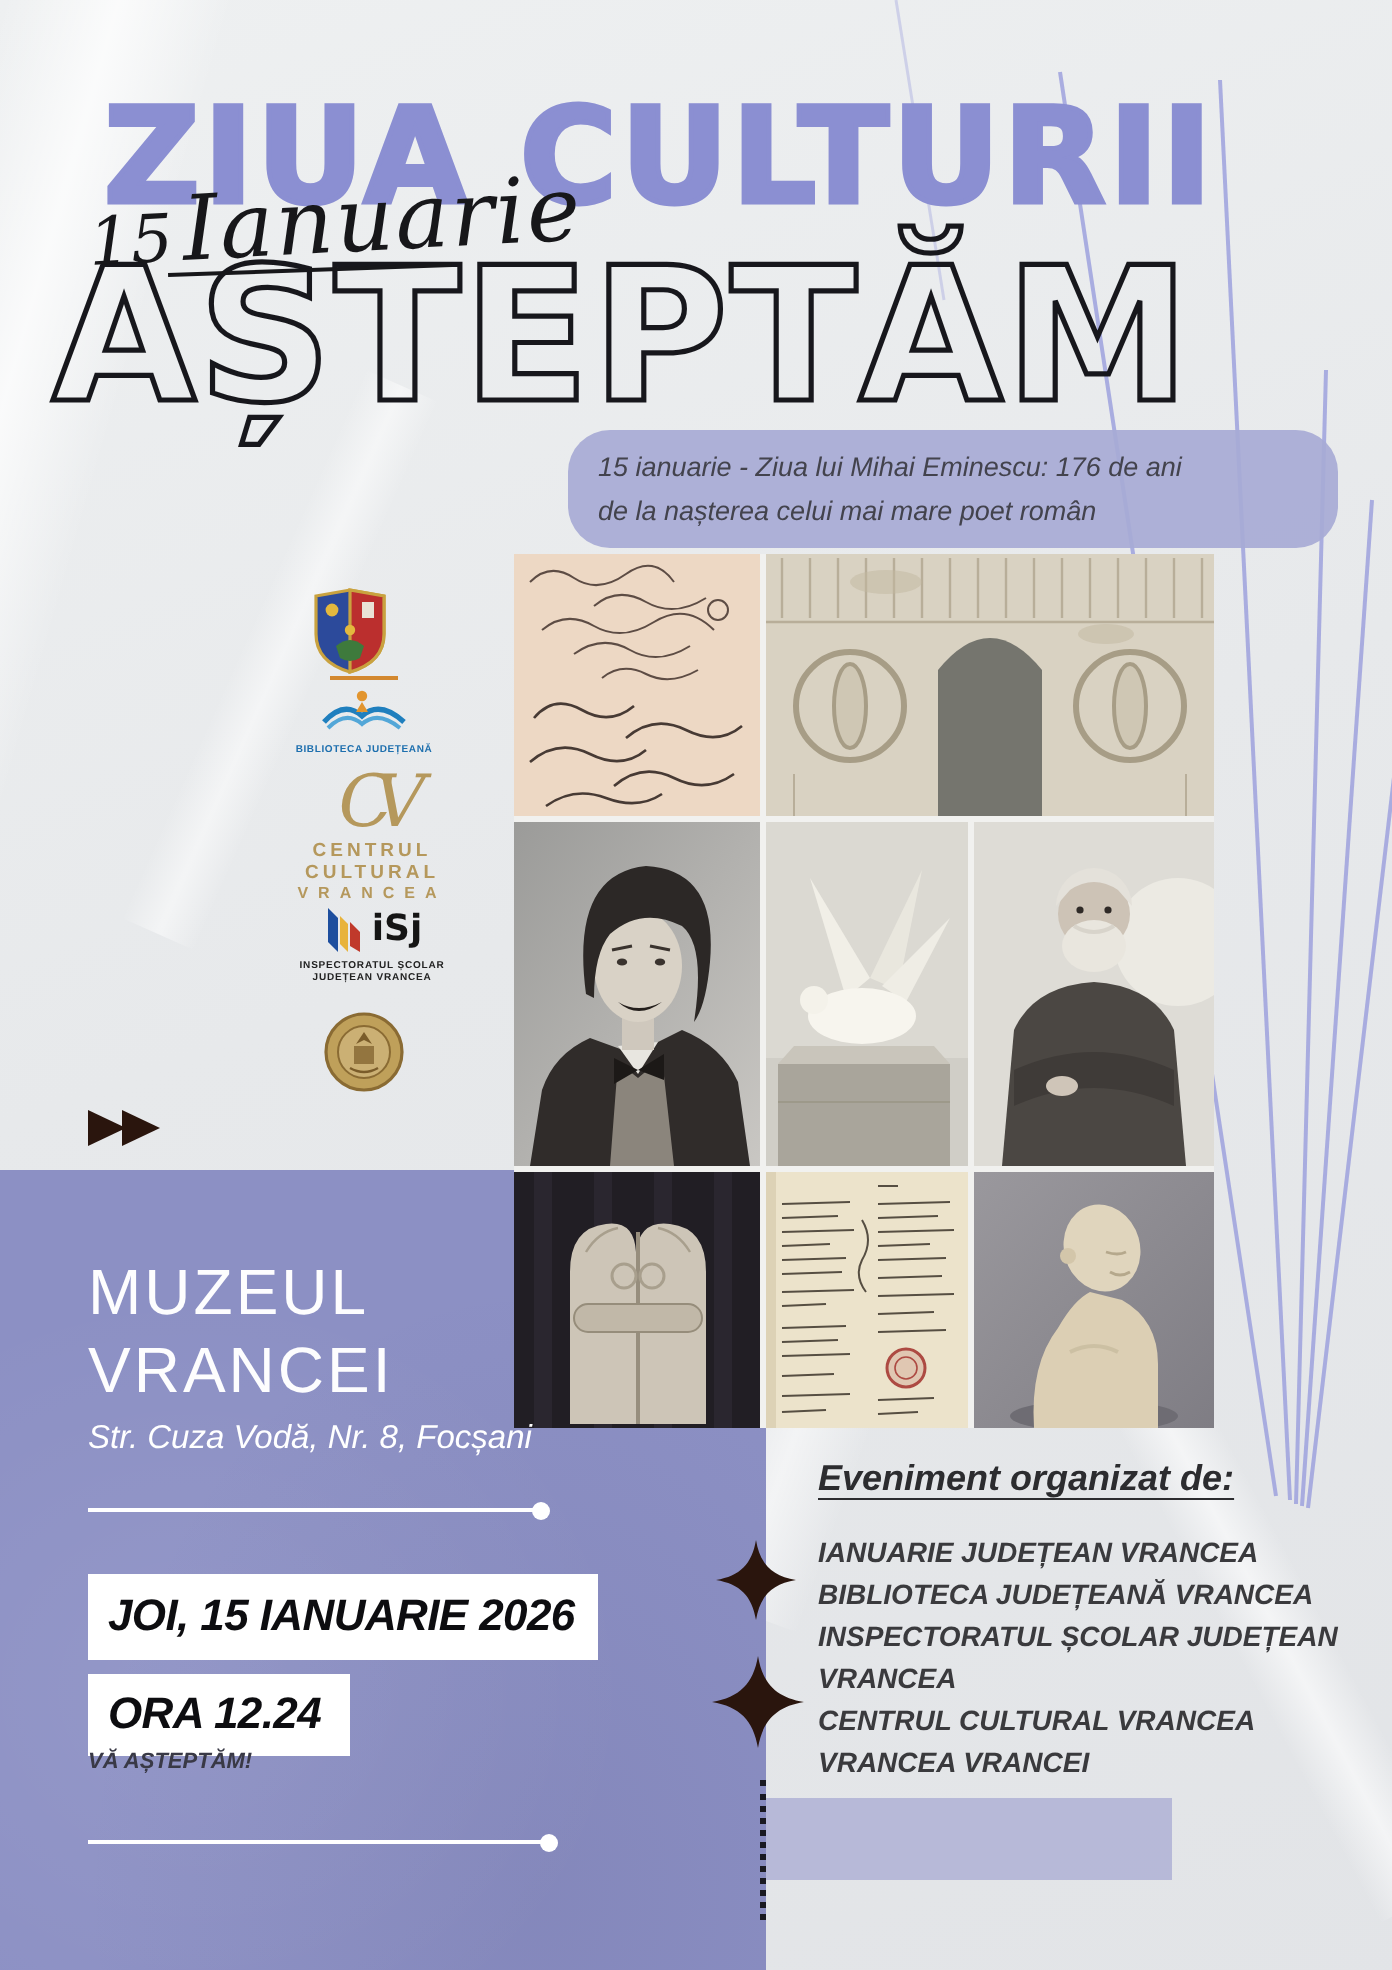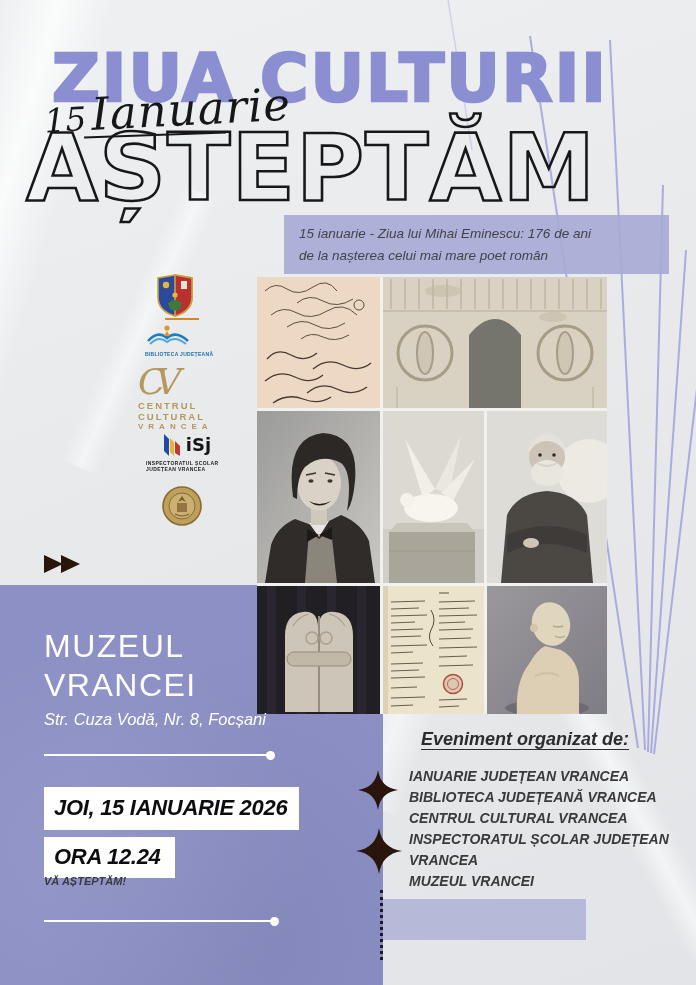--- a/index.html
+++ b/index.html
@@ -28,24 +28,24 @@
     transform:rotate(-3deg);white-space:nowrap;}
   .title-script .num{font-size:33px;}
   .title-script .word{font-size:45px;letter-spacing:1px;}
   .script-underline{position:absolute;left:84px;top:134px;width:142px;height:2.4px;
     background:#17171a;transform:rotate(-2deg);z-index:4;}
   .title-outline{position:absolute;left:26px;top:122px;z-index:3;
     font-family:"DejaVu Sans",sans-serif;font-weight:700;font-size:93px;line-height:1;
     letter-spacing:1px;color:transparent;-webkit-text-stroke:2.6px #17171c;white-space:nowrap;}
   .subtitle-box{position:absolute;left:284px;top:215px;width:370px;z-index:2;
     background:rgba(167,170,213,.92);padding:8px 0 8px 15px;
-    font-style:italic;font-size:13.5px;line-height:1.6;color:#43434d;}
+    font-style:italic;font-size:13.5px;line-height:1.6;color:#43434d;border-radius:21px;}
   .subtitle-box div{white-space:nowrap;}
   
-  .logo{position:absolute;z-index:3;}
+  .logo{position:absolute;z-index:3;text-align:center;margin-top:20px;}
   .logo-label{font-weight:700;line-height:1.25;}
   .biblioteca-label{font-size:5px;color:#1d6fae;letter-spacing:.3px;margin-top:1px;}
   .biblioteca-bar{width:34px;height:2px;background:#d3882f;margin:0 auto 2px;}
   .cv-monogram{font-family:"DejaVu Serif",serif;font-size:36px;line-height:.9;
     color:#b5985c;letter-spacing:-10px;font-style:italic;}
   .cv-label1{font-size:9.5px;color:#b5985c;letter-spacing:2px;font-weight:700;margin-top:2px;}
   .cv-label2{font-size:8px;color:#b5985c;letter-spacing:5px;font-weight:700;}
   .isj-row{display:flex;align-items:center;justify-content:center;gap:3px;}
   .isj-text{font-family:"DejaVu Sans",sans-serif;font-weight:800;font-size:18px;color:#151515;line-height:1;}
   .isj-label{font-size:5px;color:#222;letter-spacing:.4px;font-weight:700;margin-top:2px;}
@@ -77,21 +77,21 @@
   
   .grid{position:absolute;left:257px;top:277px;z-index:2;display:grid;
     grid-template-columns:123px 101px 120px;grid-template-rows:131px 172px 128px;
     gap:3px;background:#f1f1ef;}
   .tile{overflow:hidden;}
   .tile svg{display:block;}
   .tile-arch{grid-column:2 / span 2;}
   
   .org-heading{position:absolute;left:409px;top:729px;z-index:3;color:#2c2c2f;
     font-style:italic;font-weight:700;font-size:18px;
-    text-decoration:underline;text-underline-offset:4px;white-space:nowrap;margin-left:12px;}
+    text-decoration:underline;text-underline-offset:4px;white-space:nowrap;}
   .org-list{position:absolute;left:409px;top:766px;width:280px;z-index:3;color:#3a3a3d;
     font-style:italic;font-weight:600;font-size:14px;line-height:21px;}
   .sparkle{position:absolute;z-index:3;}
   .sp1{left:358px;top:770px;}
   .sp2{left:356px;top:828px;}
   .dotted-line{position:absolute;left:380px;top:890px;height:70px;width:0;
     border-left:3px dotted #1a1a22;z-index:3;}
   .light-bar{position:absolute;left:383px;top:899px;width:203px;height:41px;z-index:2;
     background:var(--bar-purple,#b1b4d6);opacity:.9;}
 </style>
@@ -388,23 +388,23 @@
   <div class="time-box">ORA 12.24</div>
   <div class="cta">VĂ AȘTEPTĂM!</div>
   <div class="wline wline2">
       <span class="dot"></span>
     </div>
 
   <div class="org-heading">Eveniment organizat de:</div>
   <div class="org-list">
     <div>IANUARIE JUDEȚEAN VRANCEA</div>
     <div>BIBLIOTECA JUDEȚEANĂ VRANCEA</div>
+    <div>INSPECTORATUL ȘCOLAR JUDEȚEAN VRANCEA</div>
     <div>CENTRUL CULTURAL VRANCEA</div>
-    <div>INSPECTORATUL ȘCOLAR JUDEȚEAN VRANCEA</div>
-    <div>MUZEUL VRANCEI</div>
+    <div>VRANCEA VRANCEI</div>
   </div>
 
   <svg class="sparkle sp1" width="40" height="40" viewBox="0 0 40 40">
     <path d="M20,0 C22,12 28,18 40,20 C28,22 22,28 20,40 C18,28 12,22 0,20 C12,18 18,12 20,0 Z" fill="#2a150d"></path>
   </svg>
   <svg class="sparkle sp2" width="46" height="46" viewBox="0 0 40 40">
     <path d="M20,0 C22,12 28,18 40,20 C28,22 22,28 20,40 C18,28 12,22 0,20 C12,18 18,12 20,0 Z" fill="#2a150d"></path>
   </svg>
 
   <div class="dotted-line"></div>

